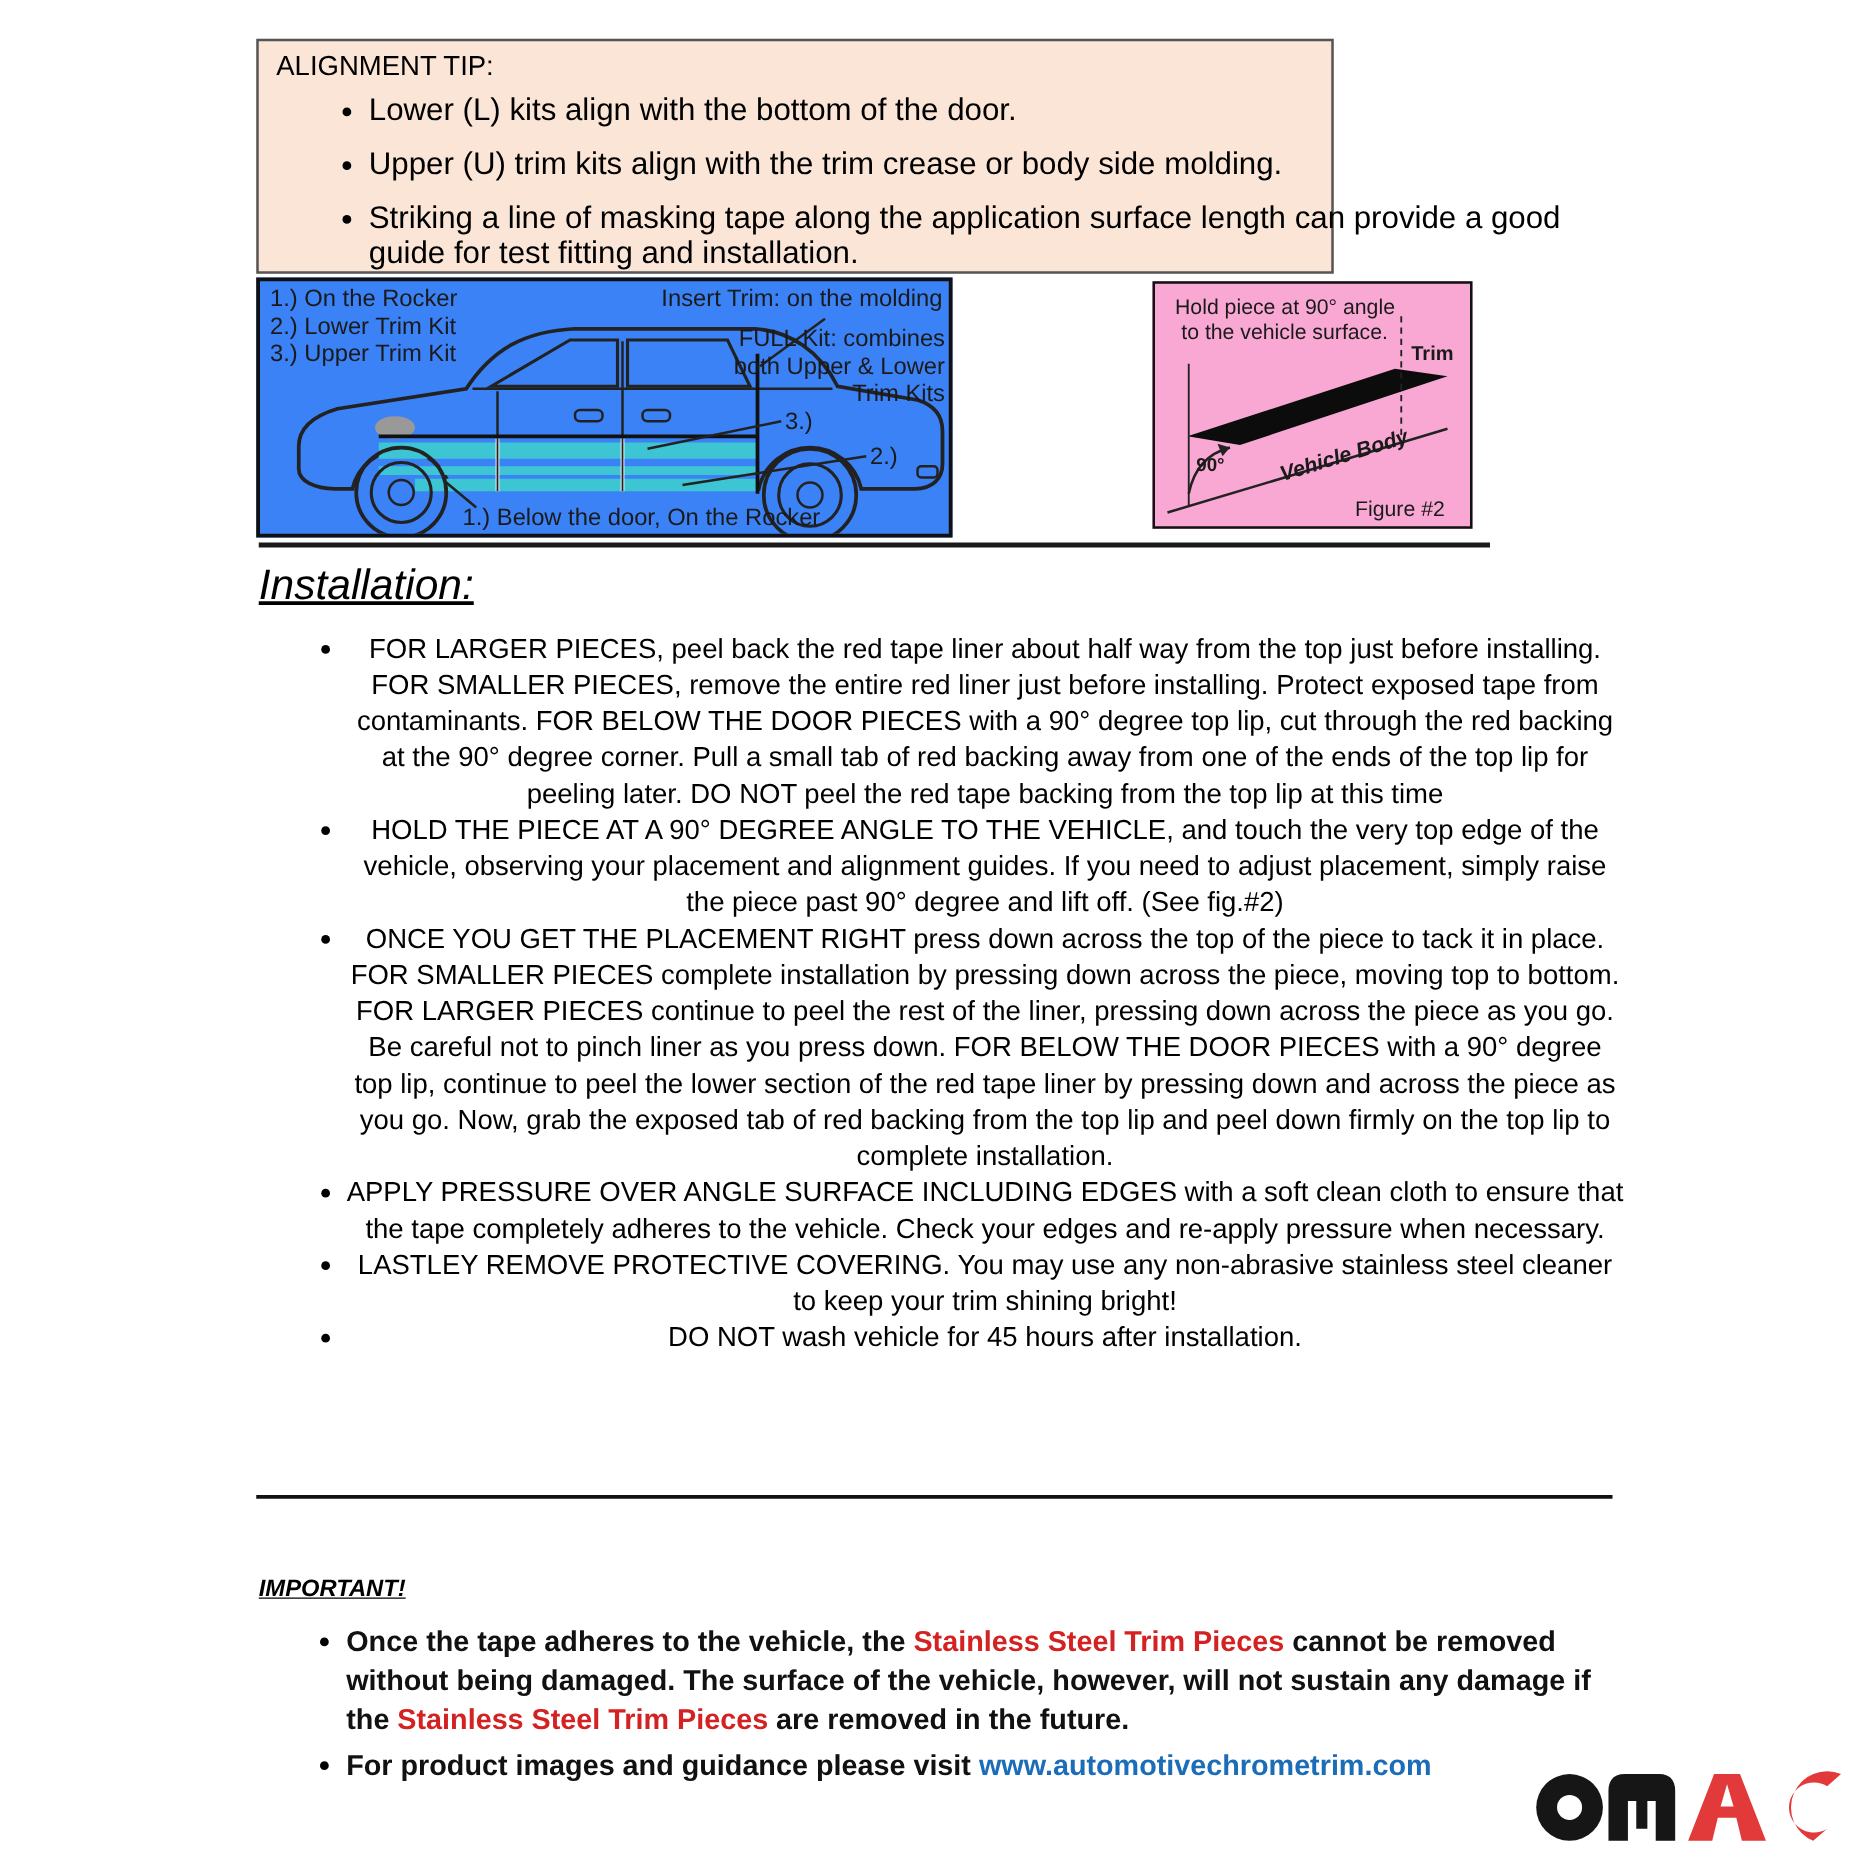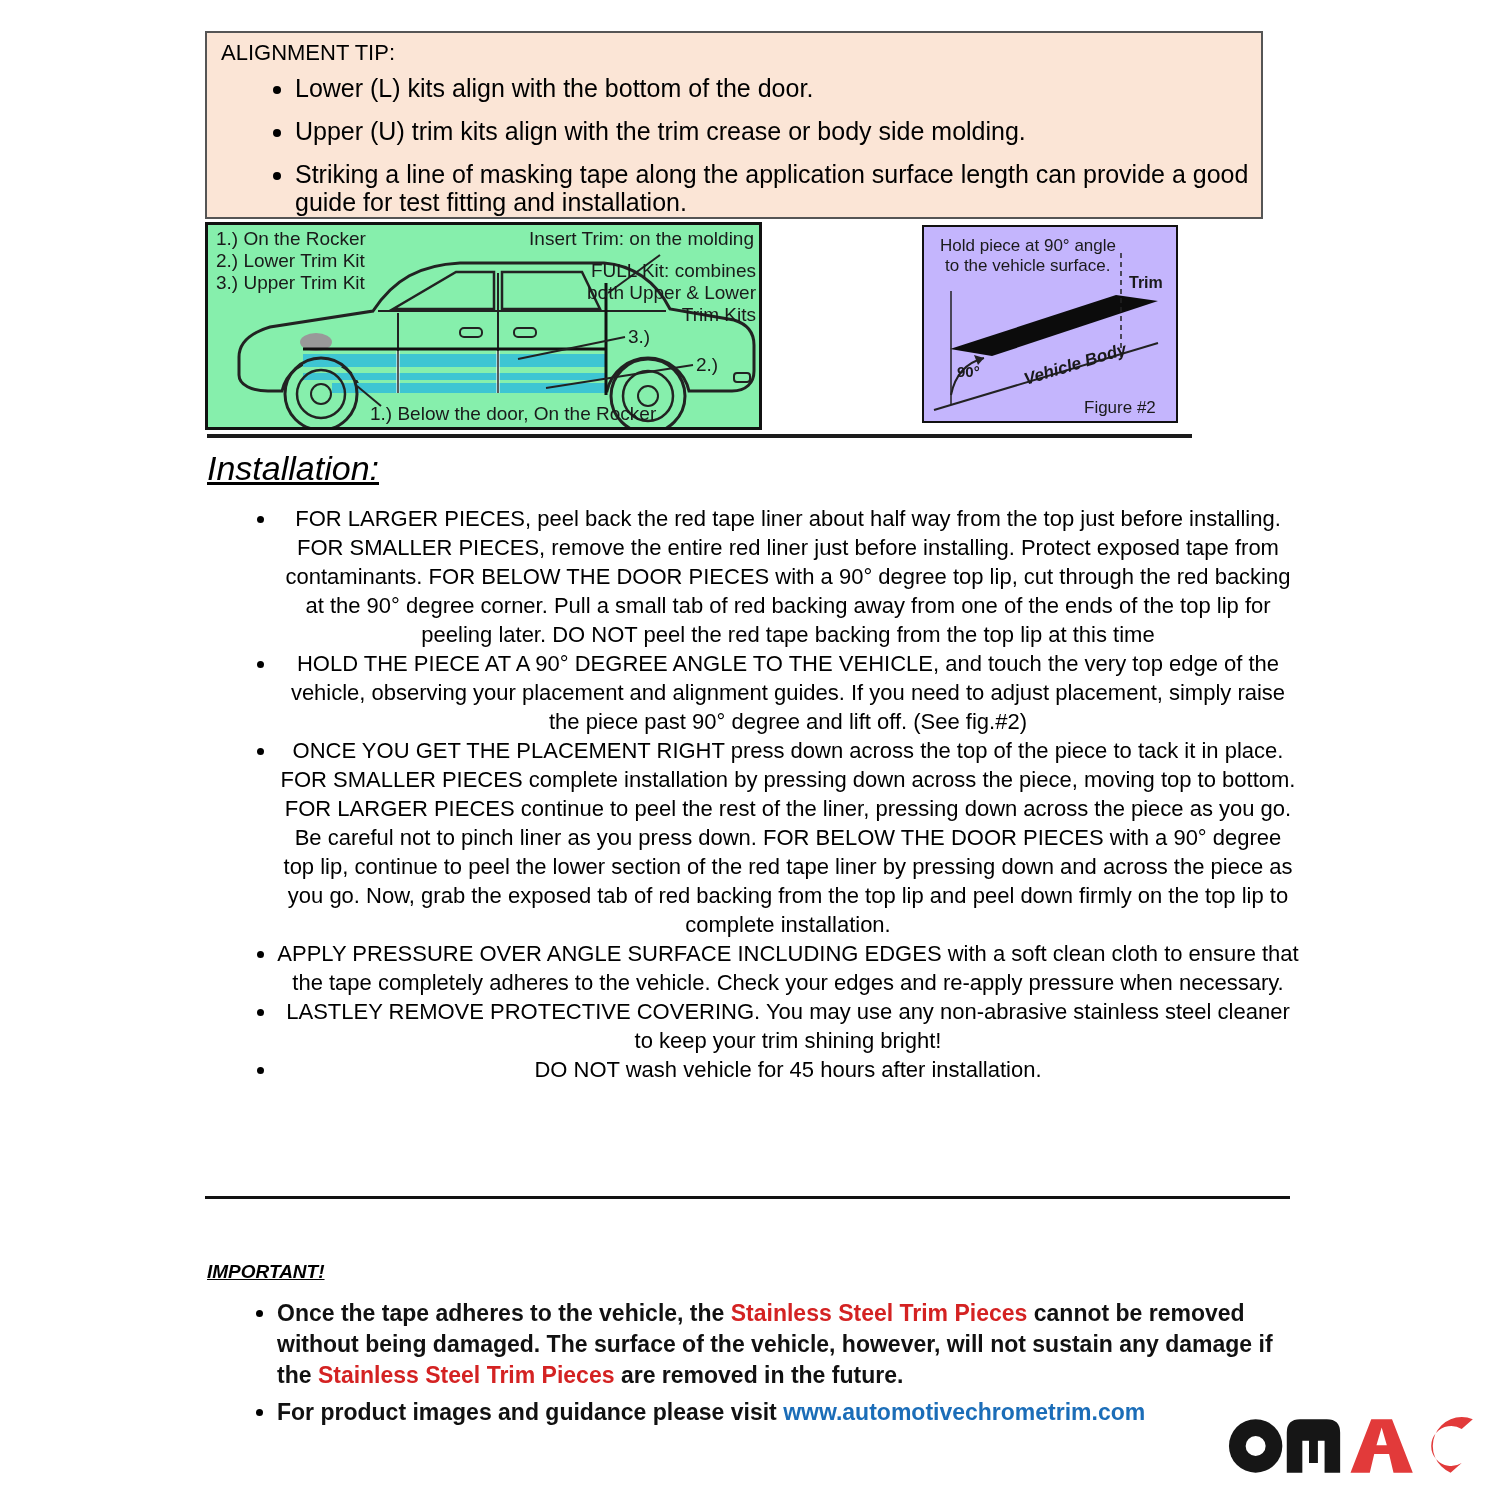--- a/index.html
+++ b/index.html
@@ -4,30 +4,30 @@
 <style>
   html,body{margin:0;padding:0;background:#ffffff;}
   .page{
     position:relative;width:1500px;height:1500px;background:#fff;overflow:hidden;
     font-family:"Liberation Sans", sans-serif;color:#000;
   }
   .abs{position:absolute;}
 
   
   .tip-box{
-    left:205px;top:31px;width:1058px;height:188px;box-sizing:border-box;
+    left:205px;top:31px;width:862px;height:188px;box-sizing:border-box;
     background:var(--tip_bg,#fbe5d6);border:2px solid #555;
   }
   .tip-title{position:absolute;left:14px;top:6px;font-size:22px;line-height:28px;}
   .tip-list{position:absolute;left:54px;top:41px;width:960px;margin:0;padding:0 0 0 34px;}
   .tip-list li{font-size:25px;line-height:28px;margin:0 0 15px 0;}
 
   
-  .car-box{left:205px;top:222px;width:557px;height:208px;box-sizing:border-box;border:3px solid #111;background:#86efac;}
-  .fig-box{left:922px;top:225px;width:256px;height:198px;box-sizing:border-box;border:2px solid #111;background:#c4b5fd;}
+  .car-box{left:205px;top:222px;width:557px;height:208px;box-sizing:border-box;border:3px solid #111;background:#3b82f6;}
+  .fig-box{left:922px;top:225px;width:256px;height:198px;box-sizing:border-box;border:2px solid #111;background:#f9a8d4;}
   .diagram-underline{left:207px;top:434px;width:985px;height:4px;background:#1b1b1b;}
 
   svg text{font-family:"Liberation Sans", sans-serif;fill:#1a1a1a;}
   .fill-teal{fill:var(--teal,#3ec5d3);}
   .ln{stroke:#222;fill:none;}
 
   
   .installation-title{left:207px;top:452px;font-size:34px;font-style:italic;text-decoration:underline;line-height:32px;}
   .install-list{left:231px;top:504px;width:1022px;margin:0;padding:0 0 0 46px;text-align:center;}
   .install-list li{font-size:22px;line-height:29px;margin:0;}

